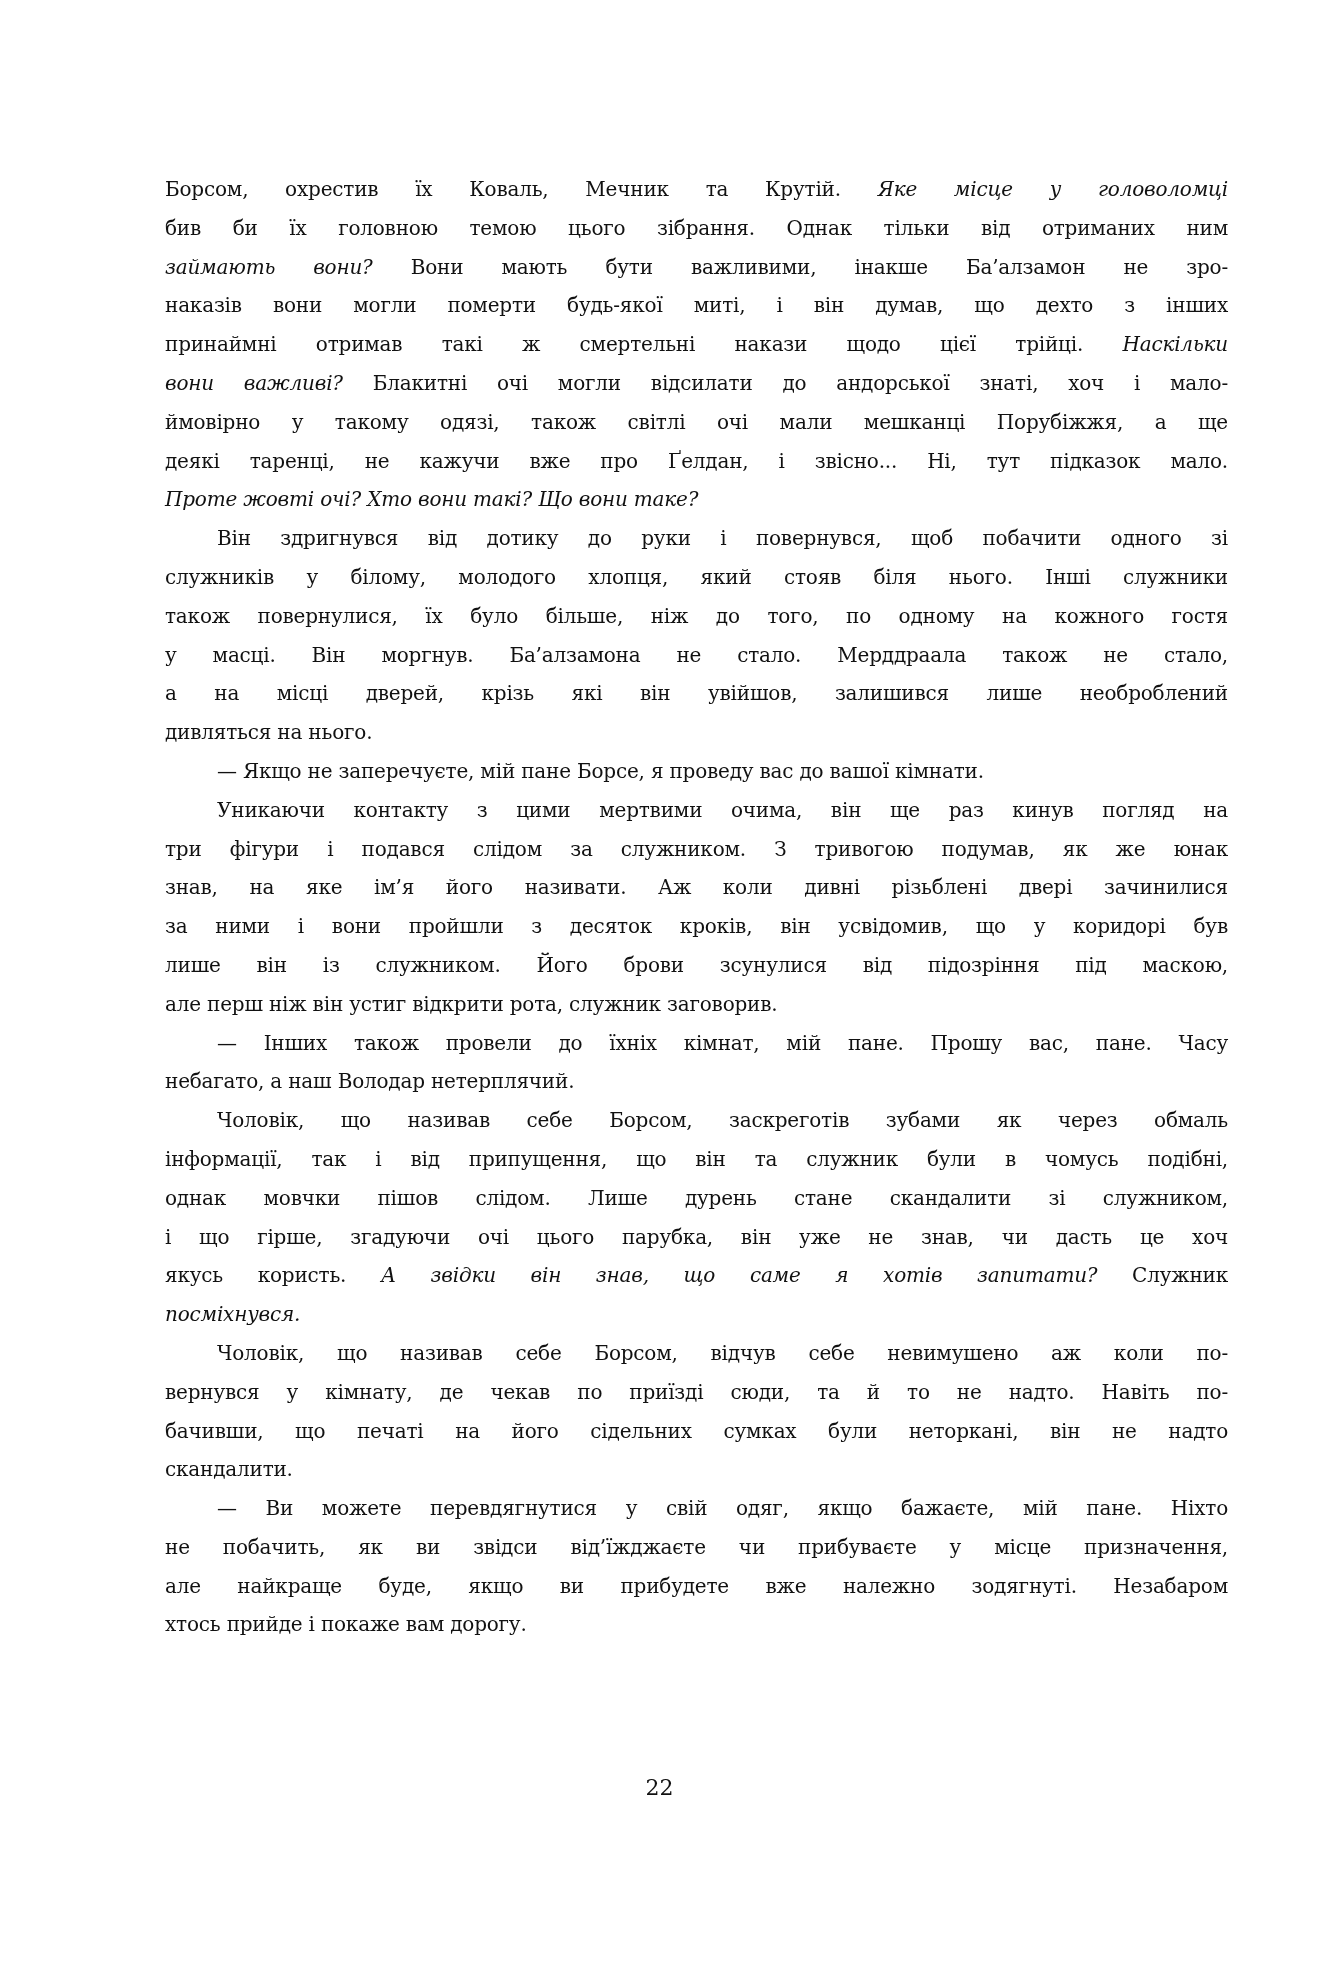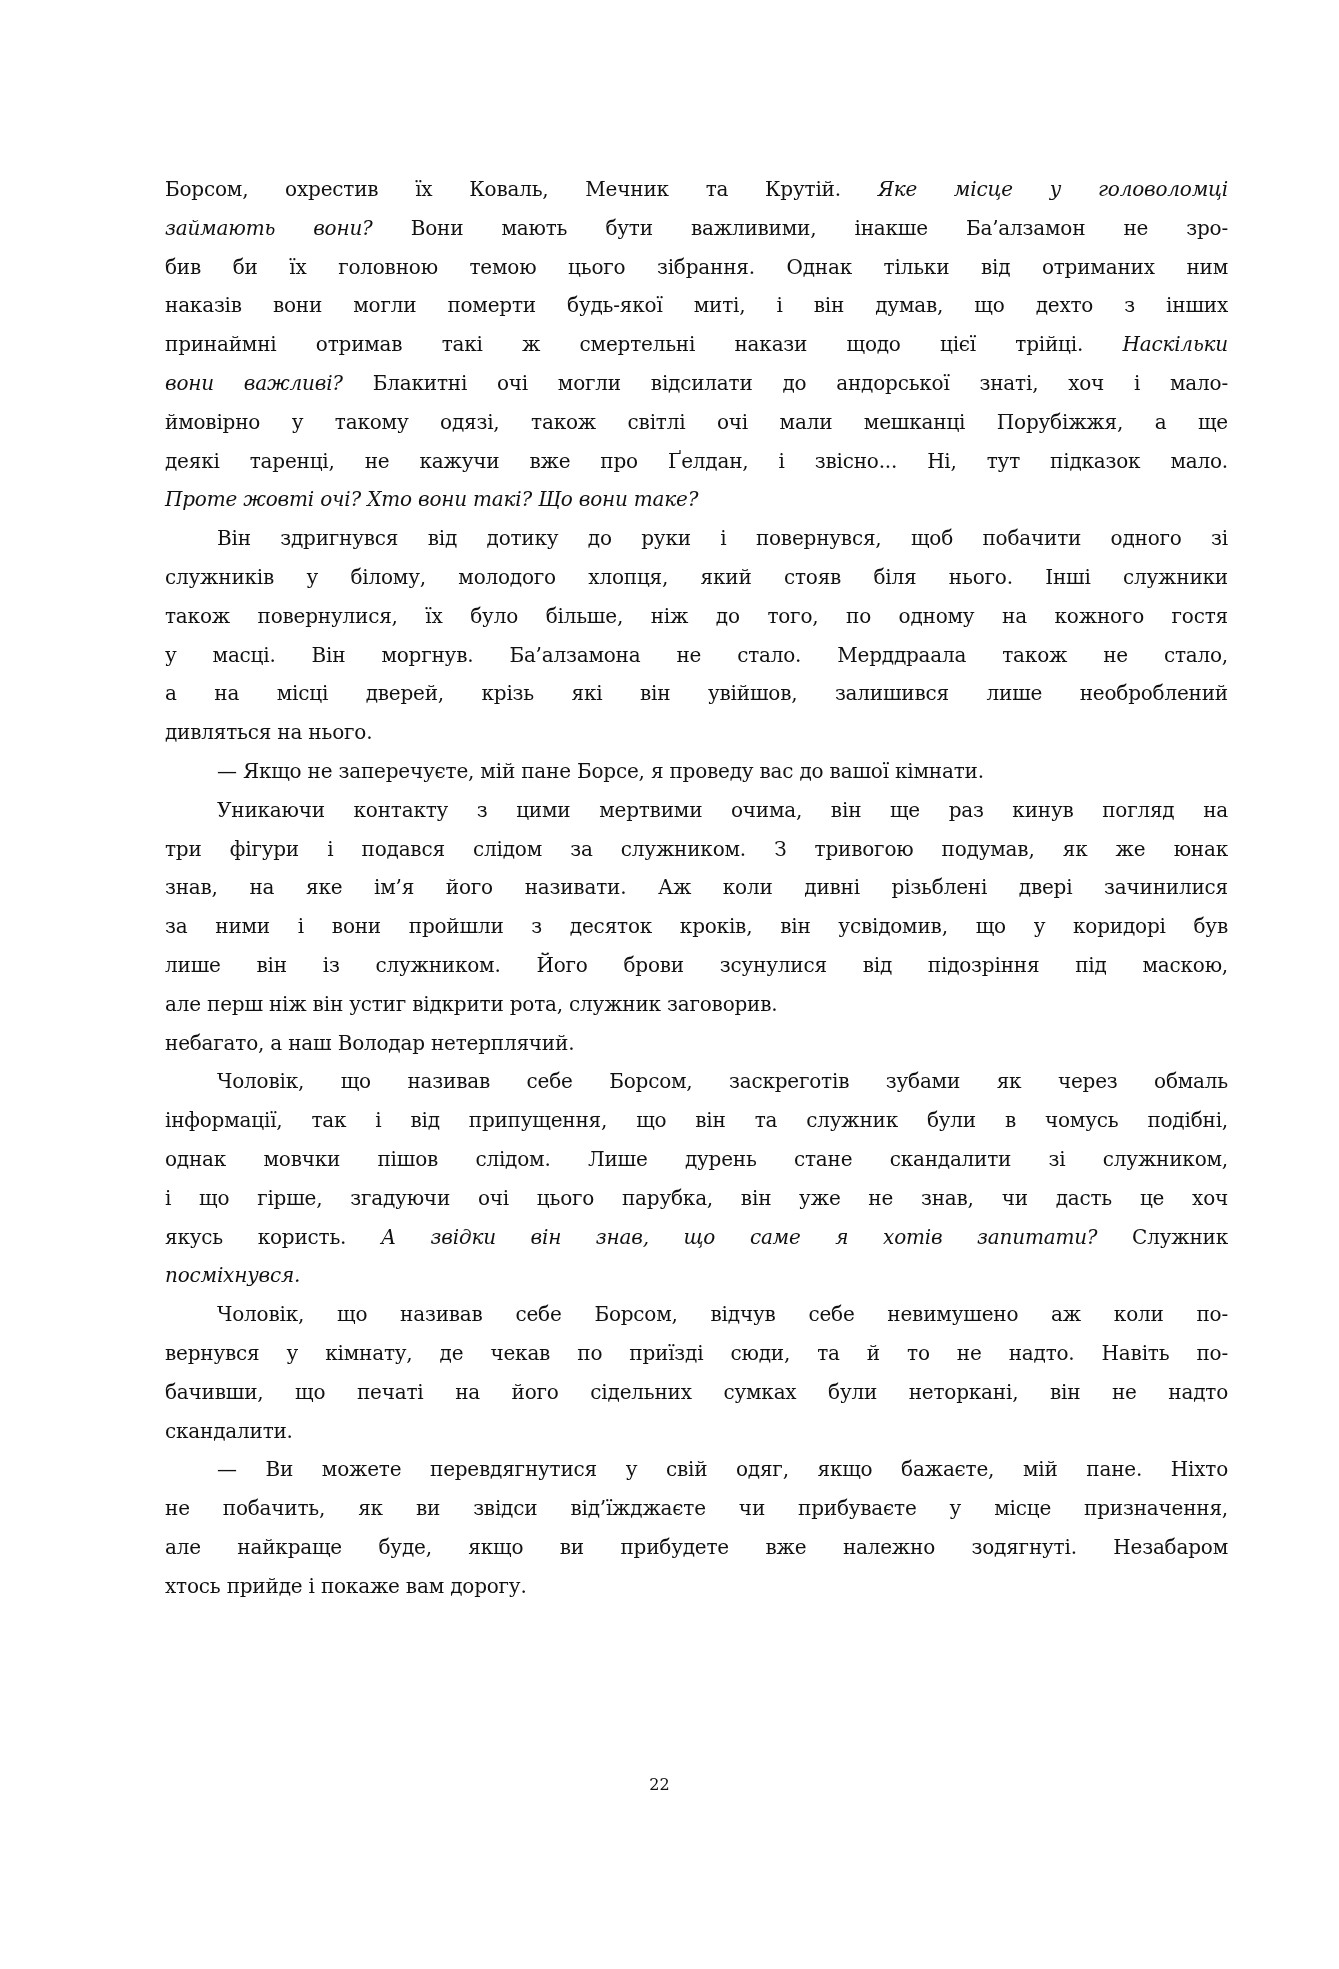--- a/index.html
+++ b/index.html
@@ -20,39 +20,39 @@
     word-spacing: 0px;
   }
   .line.last { text-align-last: left; }
   .line.indent { padding-left: 52px; }
   .line .it { font-style: italic; }
   .line-inner { display: block; white-space: normal; }
   .page-number {
     position: absolute; left: 0; width: 1339px; top: 1775px;
     text-align: center;
     font-family: "DejaVu Serif", serif;
-    font-size: 16px; color: #111111;
+    font-size: 22px; color: #111111;
     padding-left: 38px; box-sizing: border-box;
     width: 1281px;
   }
 </style>
 </head>
 <body>
 
 <div class="page">
   <div class="text-block" id="text-block">
       <div>
         <div class="line">
           <span class="line-inner" style="white-space: nowrap; display: block; word-spacing: 13px;"><span>Борсом, охрестив їх Коваль, Мечник та Крутій. </span><span class="it">Яке місце у головоломці</span></span>
         </div>
         <div class="line">
-          <span class="line-inner" style="white-space: nowrap; display: block; word-spacing: 11.7778px;"><span class="it">займають вони?</span><span> Вони мають бути важливими, інакше Ба’алзамон не зро-</span></span>
+          <span class="line-inner" style="white-space: nowrap; display: block; word-spacing: 8.81818px;"><span>бив би їх головною темою цього зібрання. Однак тільки від отриманих ним</span></span>
         </div>
         <div class="line">
-          <span class="line-inner" style="white-space: nowrap; display: block; word-spacing: 8.81818px;"><span>бив би їх головною темою цього зібрання. Однак тільки від отриманих ним</span></span>
+          <span class="line-inner" style="white-space: nowrap; display: block; word-spacing: 11.7778px;"><span class="it">займають вони?</span><span> Вони мають бути важливими, інакше Ба’алзамон не зро-</span></span>
         </div>
         <div class="line">
           <span class="line-inner" style="white-space: nowrap; display: block; word-spacing: 10px;"><span>наказів вони могли померти будь-якої миті, і він думав, що дехто з інших</span></span>
         </div>
         <div class="line">
           <span class="line-inner" style="white-space: nowrap; display: block; word-spacing: 13.2222px;"><span>принаймні отримав такі ж смертельні накази щодо цієї трійці. </span><span class="it">Наскільки</span></span>
         </div>
         <div class="line">
           <span class="line-inner" style="white-space: nowrap; display: block; word-spacing: 6.63636px;"><span class="it">вони важливі?</span><span> Блакитні очі могли відсилати до андорської знаті, хоч і мало-</span></span>
         </div>
@@ -105,20 +105,23 @@
           <span class="line-inner" style="white-space: nowrap; display: block; word-spacing: 7.61538px;"><span>за ними і вони пройшли з десяток кроків, він усвідомив, що у коридорі був</span></span>
         </div>
         <div class="line">
           <span class="line-inner" style="white-space: nowrap; display: block; word-spacing: 11.7px;"><span>лише він із служником. Його брови зсунулися від підозріння під маскою,</span></span>
         </div>
         <div class="line last">
           <span class="line-inner" style="white-space: nowrap; display: block;"><span>але перш ніж він устиг відкрити рота, служник заговорив.</span></span>
         </div>
       </div>
       <div>
+        <div class="line indent">
+          <span class="line-inner" style="white-space: nowrap; display: block; word-spacing: 5.83333px;"><span>— Інших також провели до їхніх кімнат, мій пане. Прошу вас, пане. Часу</span></span>
+        </div>
         <div class="line last">
           <span class="line-inner" style="white-space: nowrap; display: block;"><span>небагато, а наш Володар нетерплячий.</span></span>
         </div>
       </div>
       <div>
         <div class="line indent">
           <span class="line-inner" style="white-space: nowrap; display: block; word-spacing: 11.2222px;"><span>Чоловік, що називав себе Борсом, заскреготів зубами як через обмаль</span></span>
         </div>
         <div class="line">
           <span class="line-inner" style="white-space: nowrap; display: block; word-spacing: 7.41667px;"><span>інформації, так і від припущення, що він та служник були в чомусь подібні,</span></span>

